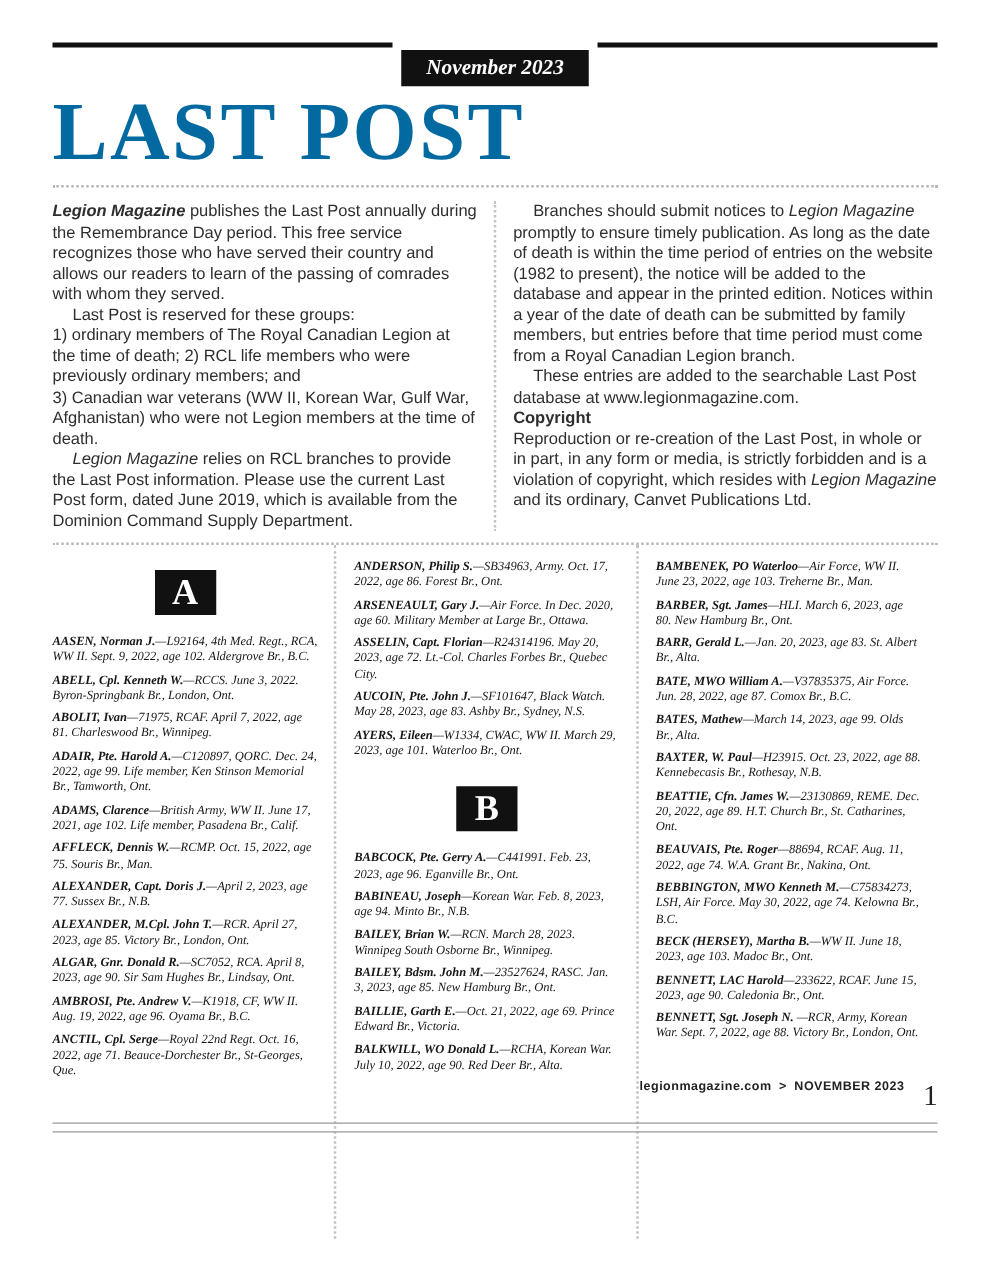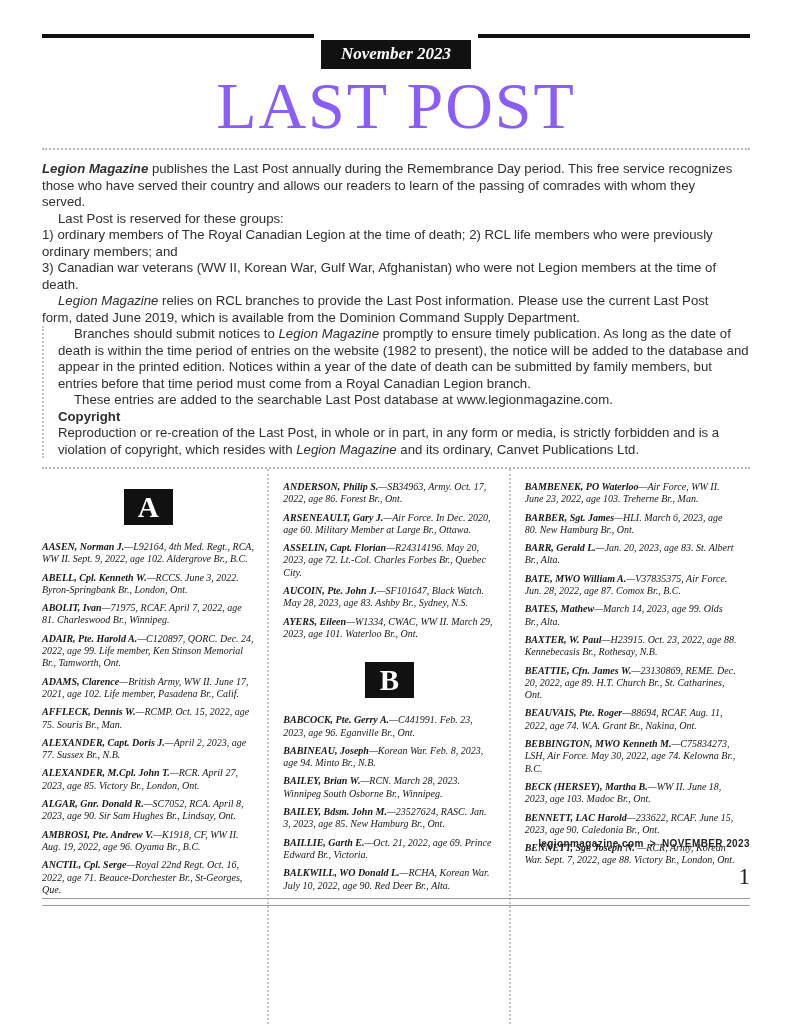--- a/index.html
+++ b/index.html
@@ -22,32 +22,32 @@
   
   .masthead-row{display:flex;align-items:flex-start;column-gap:7px;}
   .rule-seg{flex:1;height:4px;background:var(--box-black);margin-top:1px;}
   .issue-box{
     background:var(--box-black);color:#fff;
     font-family:"Liberation Serif", serif;font-style:italic;font-weight:bold;
     font-size:17px;line-height:1;
     padding:5px 20px 7px;margin-top:7px;white-space:nowrap;
   }
   .page-title{
-    text-align:center;
+    text-align:left;
     font-family:"Liberation Serif", serif;
-    font-weight:normal;
+    font-weight:bold;
     font-size:66px;line-height:1.0;
     letter-spacing:2px;
     margin:4px 0 9px;
-    color:#8b5cf6;
+    color:#0369a1;
   }
   .dotted-rule{border-top:2px dotted var(--rule-gray);height:0;}
 
   
-  .intro{display:flex;padding:11px 0 9px;flex-direction:column;}
+  .intro{display:flex;padding:11px 0 9px;}
   .intro-col{
     flex:1;
     font-family:"Liberation Sans", sans-serif;
     font-size:13.2px;line-height:1.25;color:#2e2e2e;
   }
   .intro-col.left{padding-right:13px;}
   .intro-col.right{padding-left:14px;border-left:2px dotted #c4c4c4;}
   .intro-col p{margin:0;}
   .intro-col p.indent{text-indent:16px;}
   .mag-name-bold{font-weight:bold;font-style:italic;}
@@ -72,21 +72,21 @@
     margin:0 0 6px;
     font-size:10px;line-height:1.23;
     color:#161616;
     font-style:italic;
   }
   .entry-name{font-weight:bold;}
 
   
   .footer{
     position:absolute;right:41px;bottom:22px;
-    display:flex;align-items:flex-end;gap:15px;flex-direction:column;
+    display:flex;align-items:flex-start;gap:15px;
   }
   .footer-meta{
     font-family:"Liberation Sans", sans-serif;
     font-weight:bold;font-size:10px;letter-spacing:0.4px;color:#222;
     display:flex;align-items:center;gap:6px;
   }
   .page-num{font-family:"Liberation Serif", serif;font-size:23px;color:#222;}
   .bottom-rules{
     position:absolute;left:42px;right:41px;bottom:6px;height:8px;
     border-top:1.5px solid #9a9a9a;border-bottom:1.5px solid #9a9a9a;

